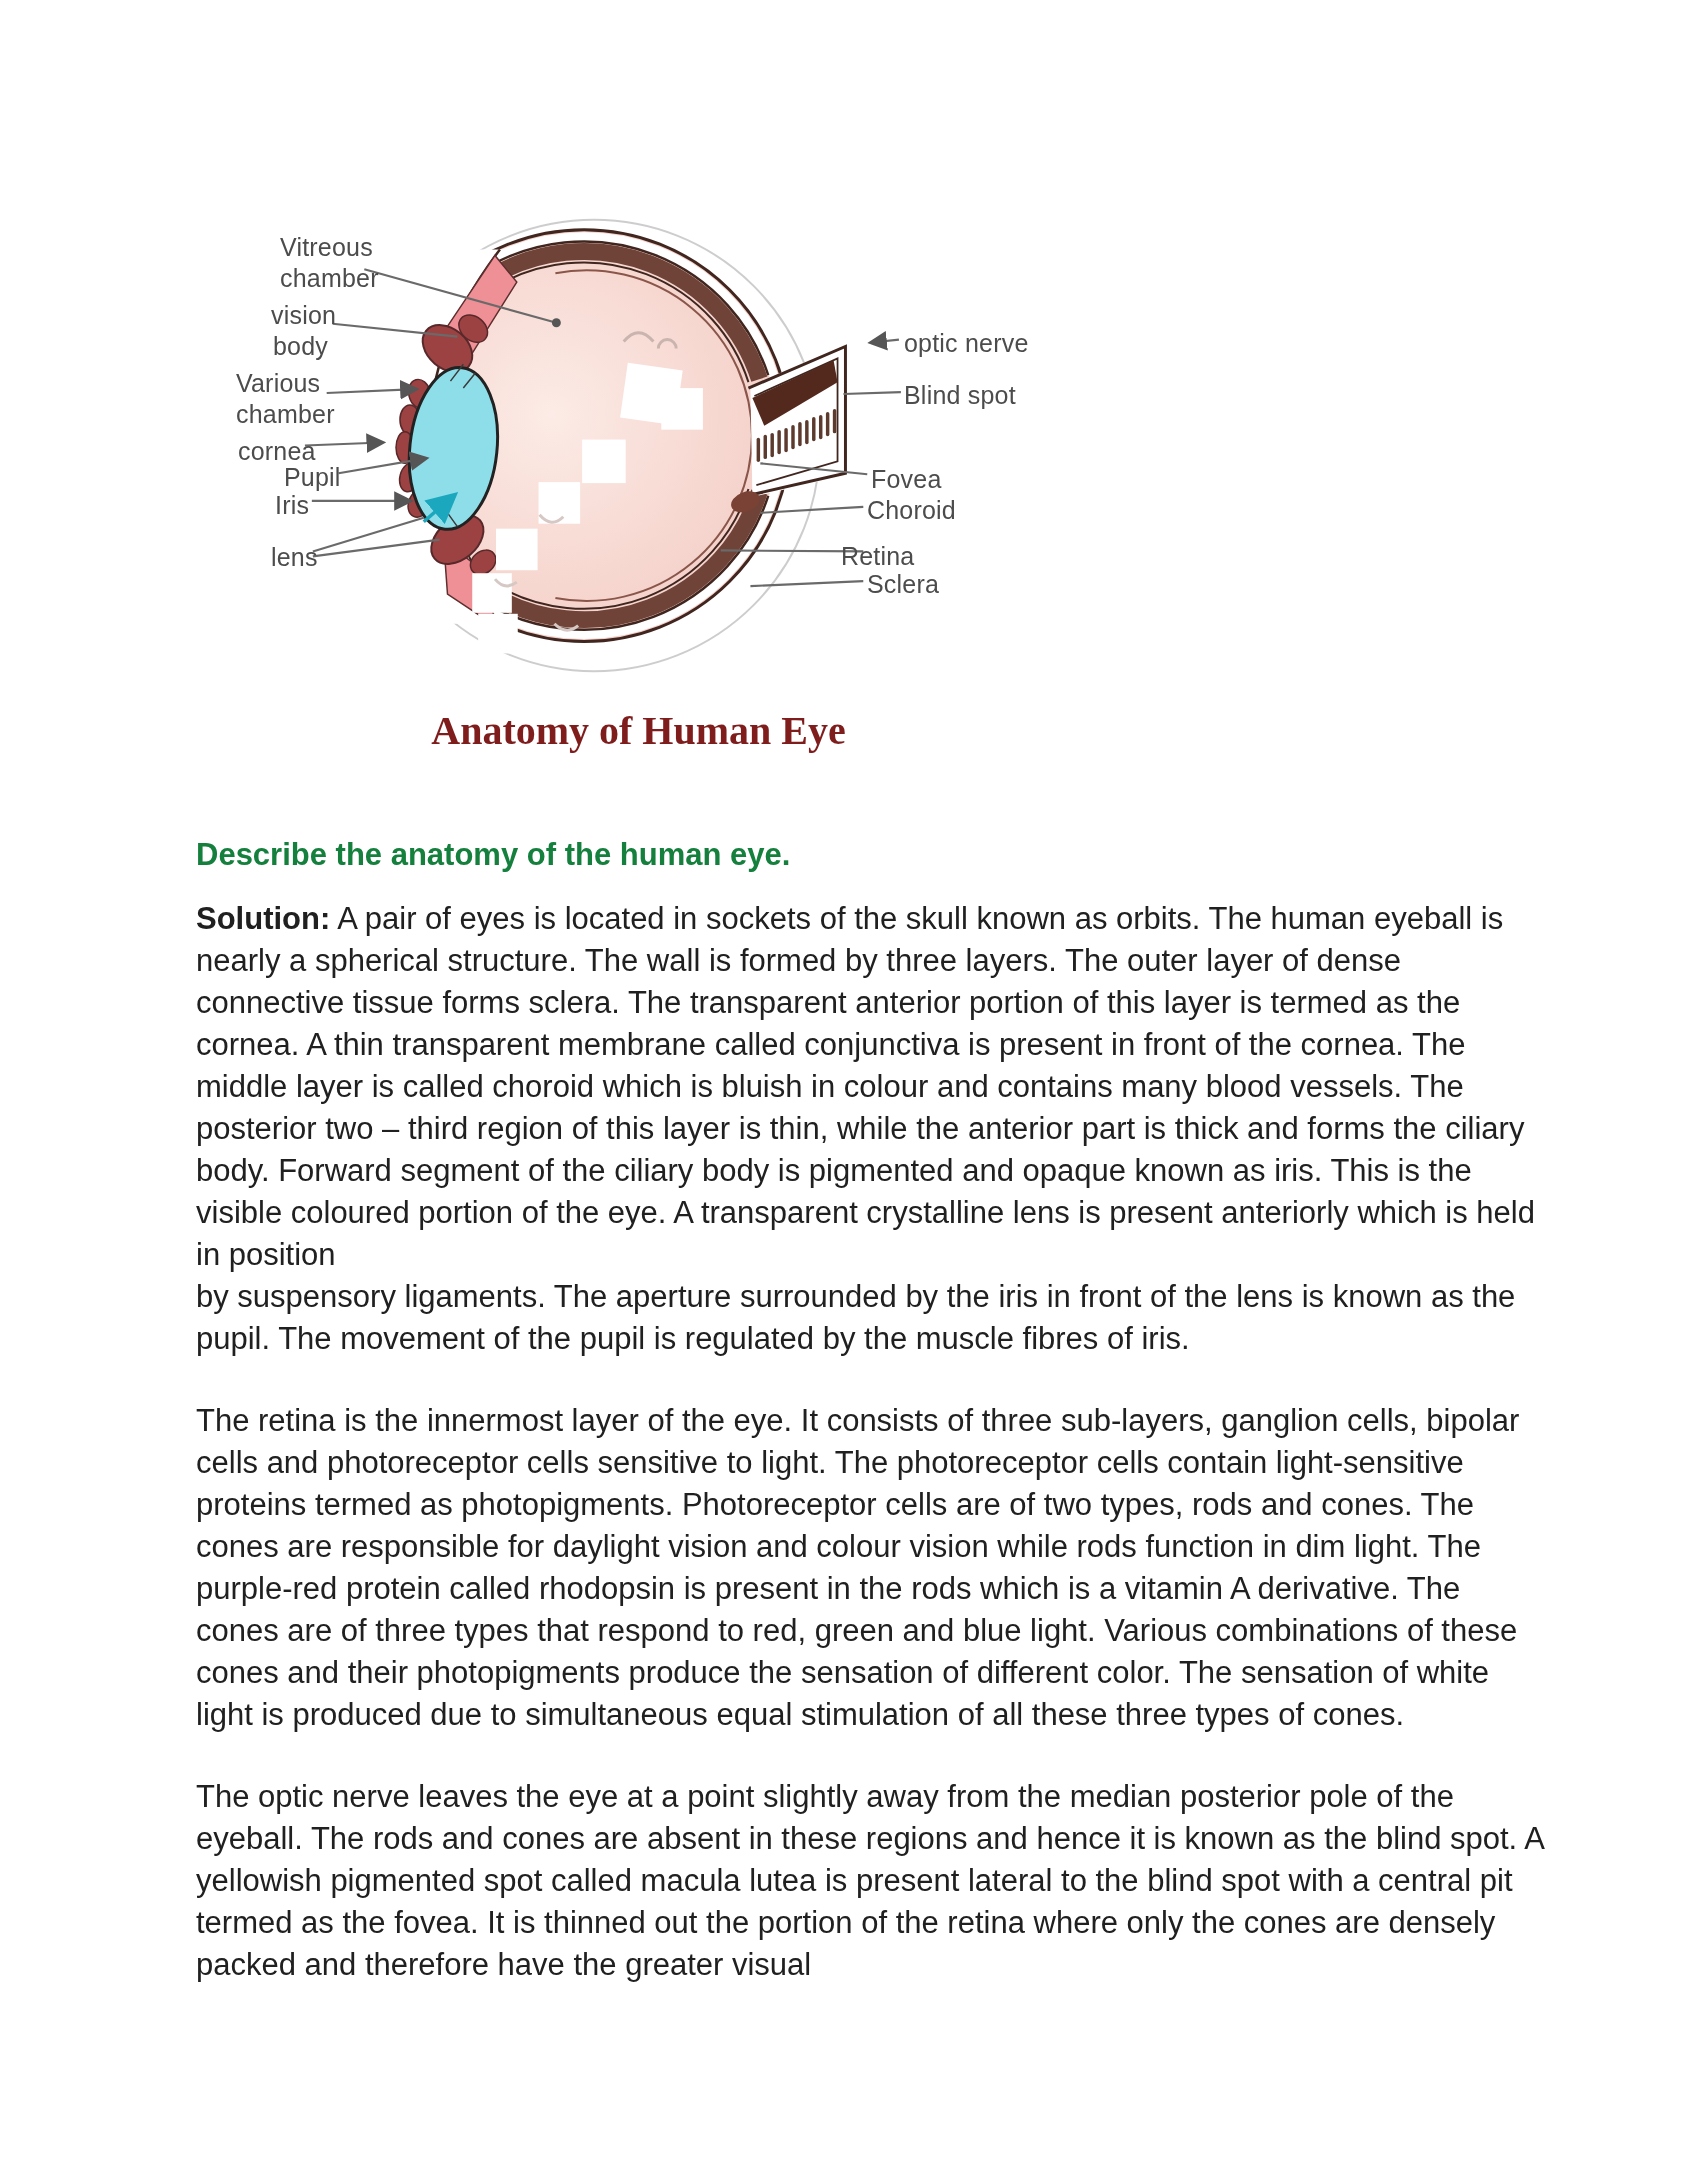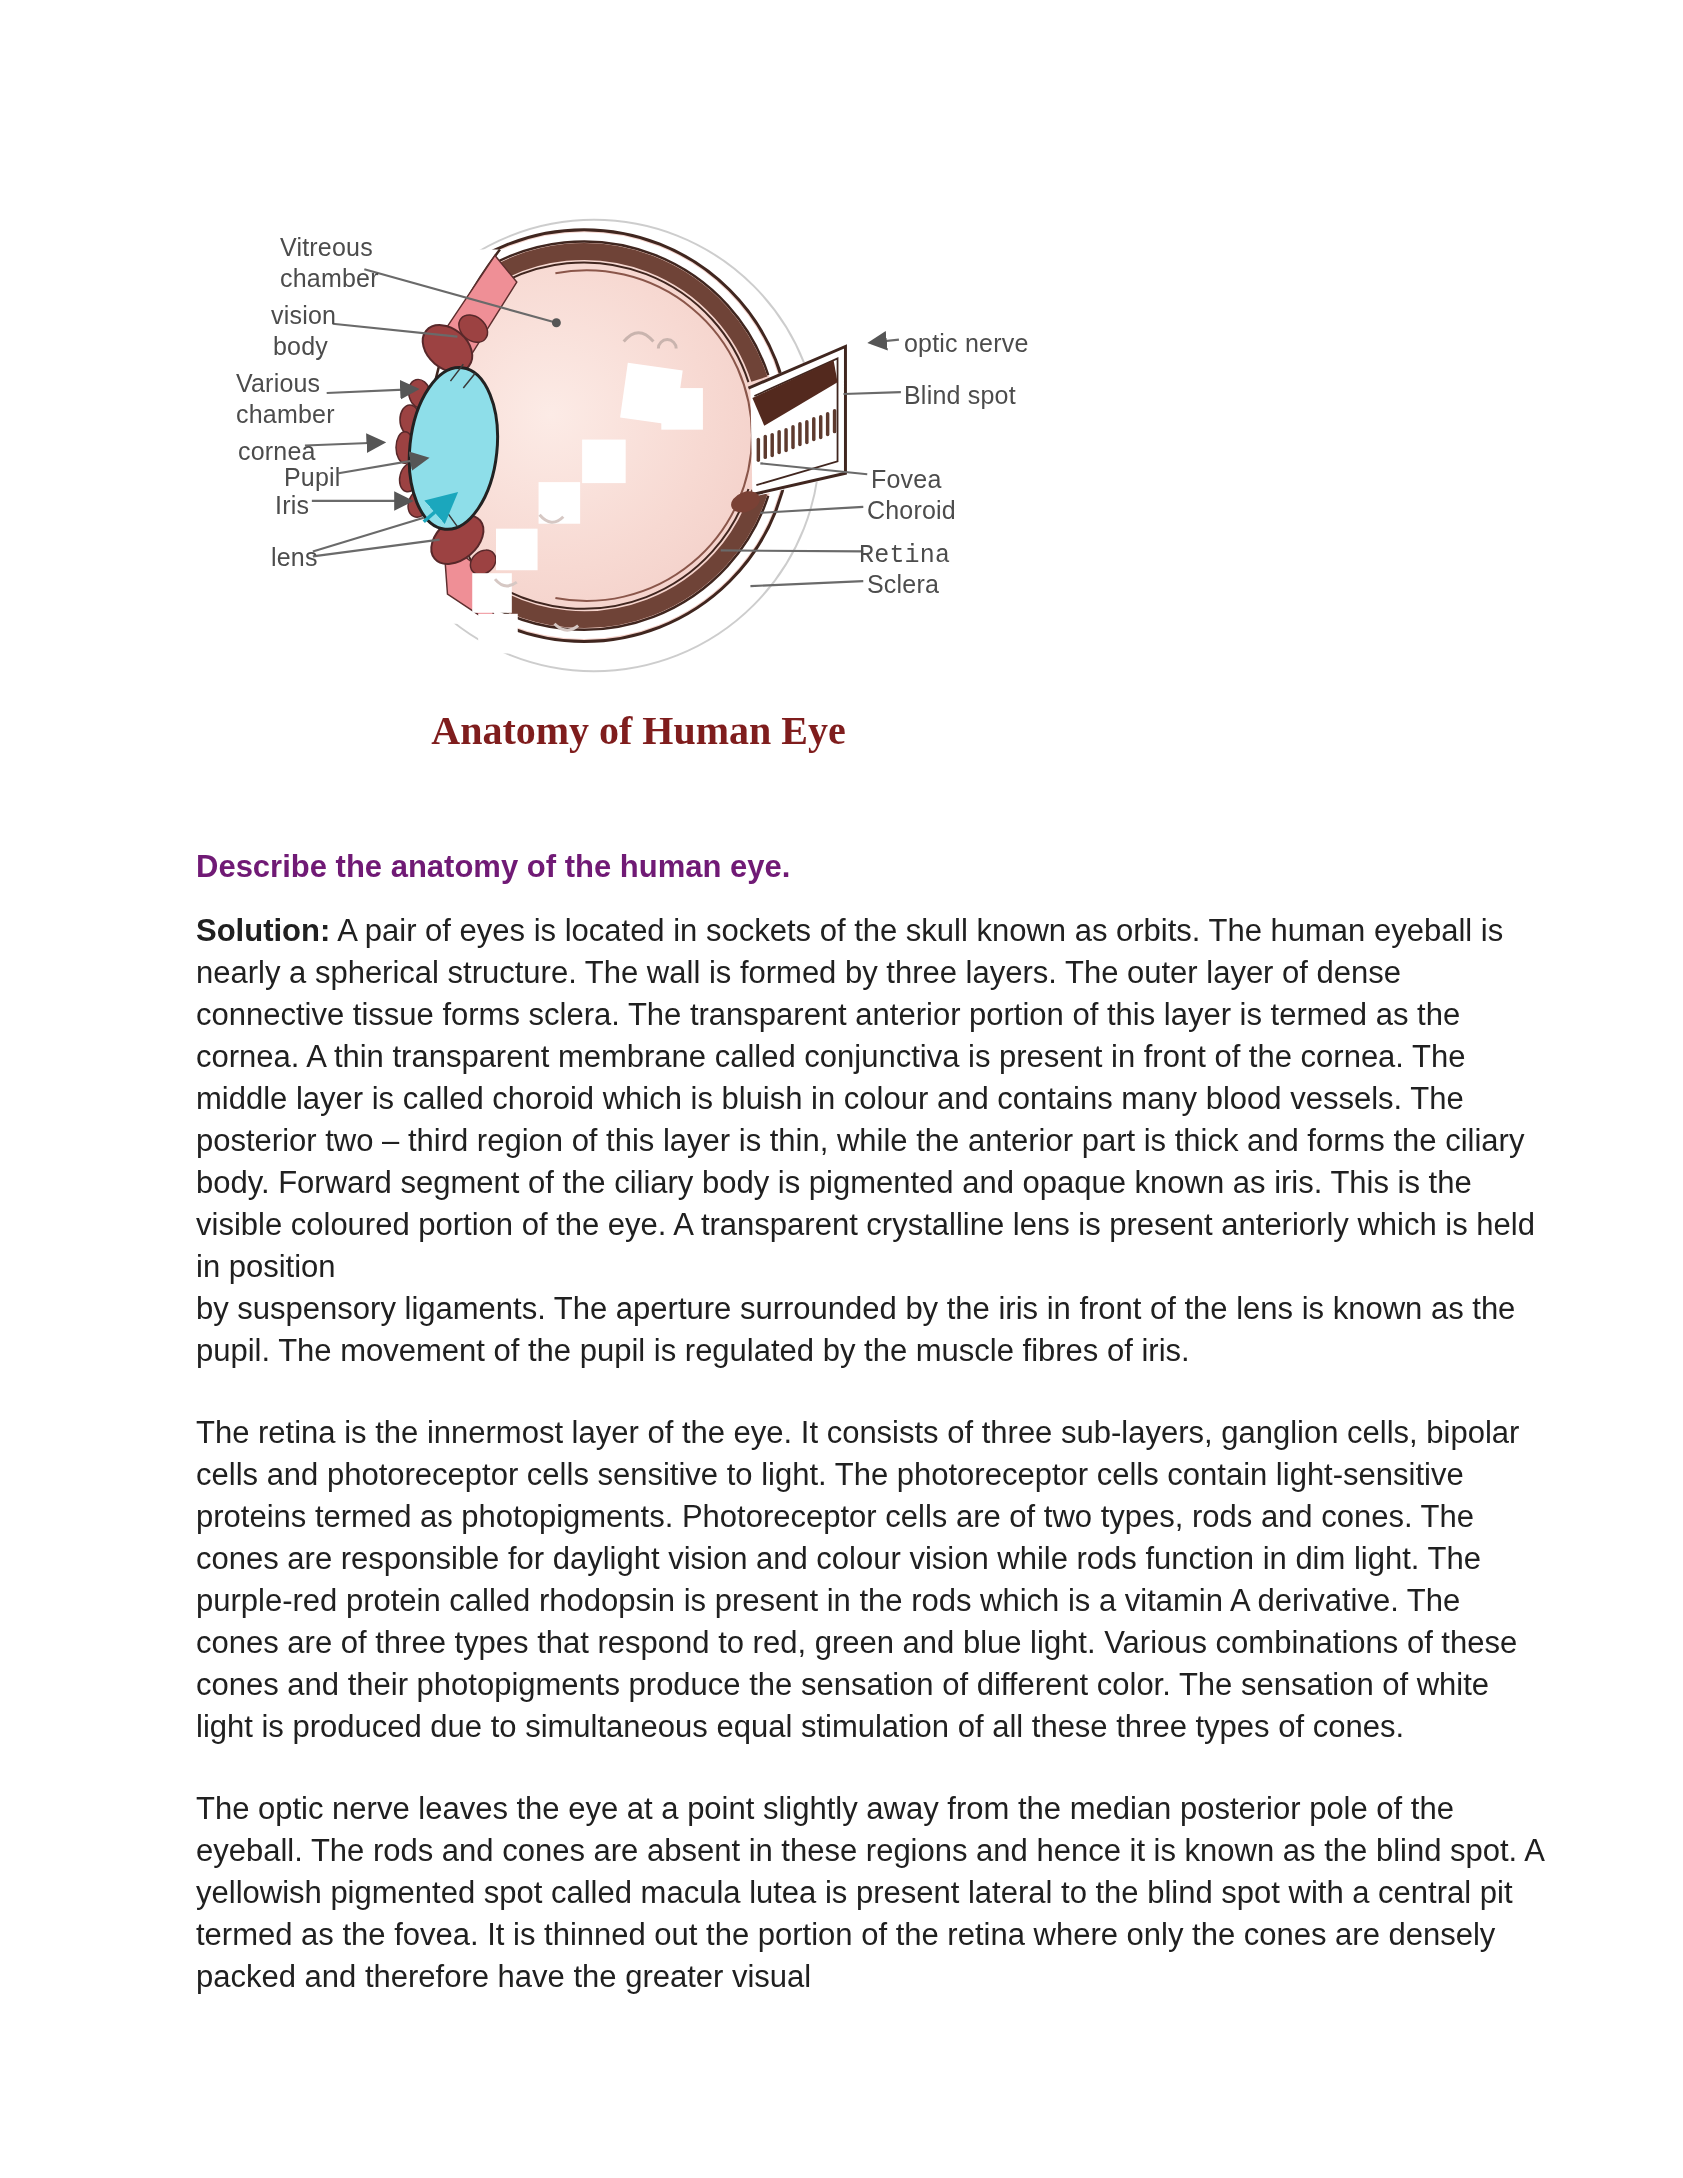--- a/index.html
+++ b/index.html
@@ -11,27 +11,27 @@
   #lb-cil{left:271px;top:300px;width:59px;text-align:center;}
   #lb-aq{left:236px;top:368px;width:89px;}
   #lb-cor{left:238px;top:436px;}
   #lb-pup{left:284px;top:462px;}
   #lb-iris{left:275px;top:490px;}
   #lb-lens{left:271px;top:542px;}
   #lb-optic{left:904px;top:328px;}
   #lb-blind{left:904px;top:380px;}
   #lb-fovea{left:871px;top:464px;}
   #lb-choroid{left:867px;top:495px;}
-  #lb-retina{left:859px;top:541px;font-family:Liberation Mono, monospace;}
+  #lb-retina{left:841px;top:541px;}
   #lb-sclera{left:867px;top:569px;}
   .fig-title{position:absolute;left:376px;top:707px;width:525px;text-align:center;
              font-family:"Liberation Serif",serif;font-weight:700;font-size:40px;color:#7f1d1d;}
   .content{position:absolute;left:196px;top:830px;width:1351px;
            font-size:31px;line-height:42px;color:#202020;}
-  .content h2{font-size:31px;line-height:42px;font-weight:700;margin:16px 0 22px 0;color:#701a75;}
+  .content h2{font-size:31px;line-height:42px;font-weight:700;margin:4px 0 22px 0;color:#15803d;}
   .content p{margin:16px 0 40px 0;}
   .content p:last-child{margin-bottom:0;}
   .bold{font-weight:700;}
 </style>
 </head>
 <body>
 
 <div class="page">
 
   <svg class="diagram" viewBox="0 0 1700 2200">

